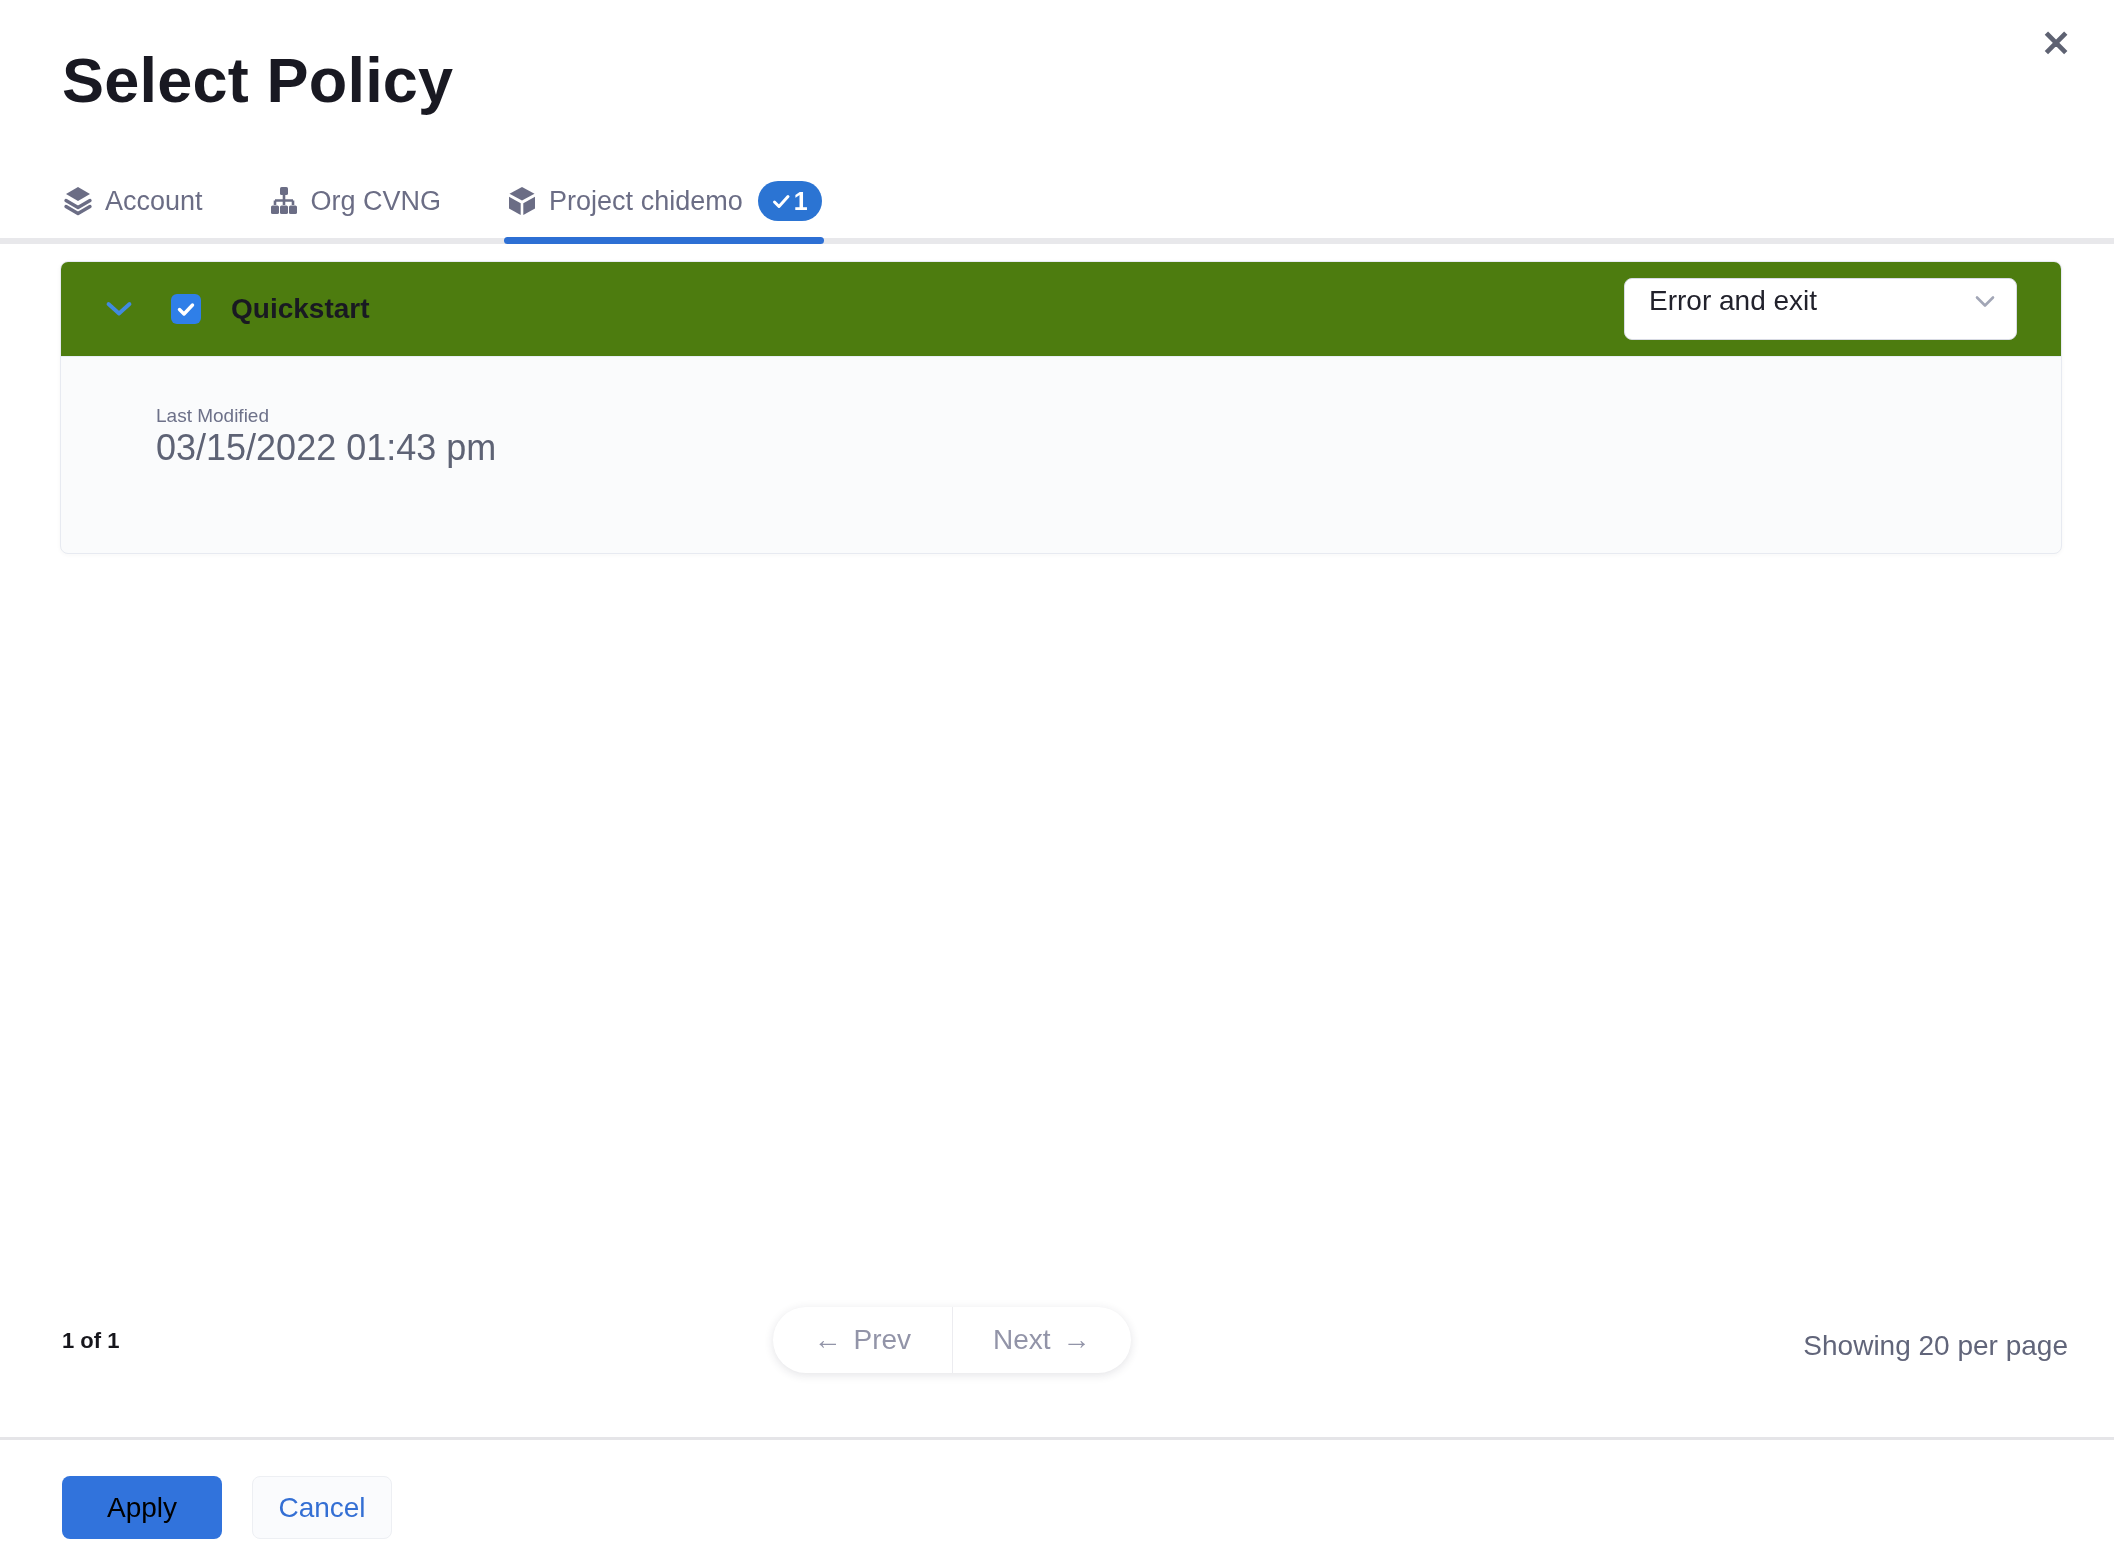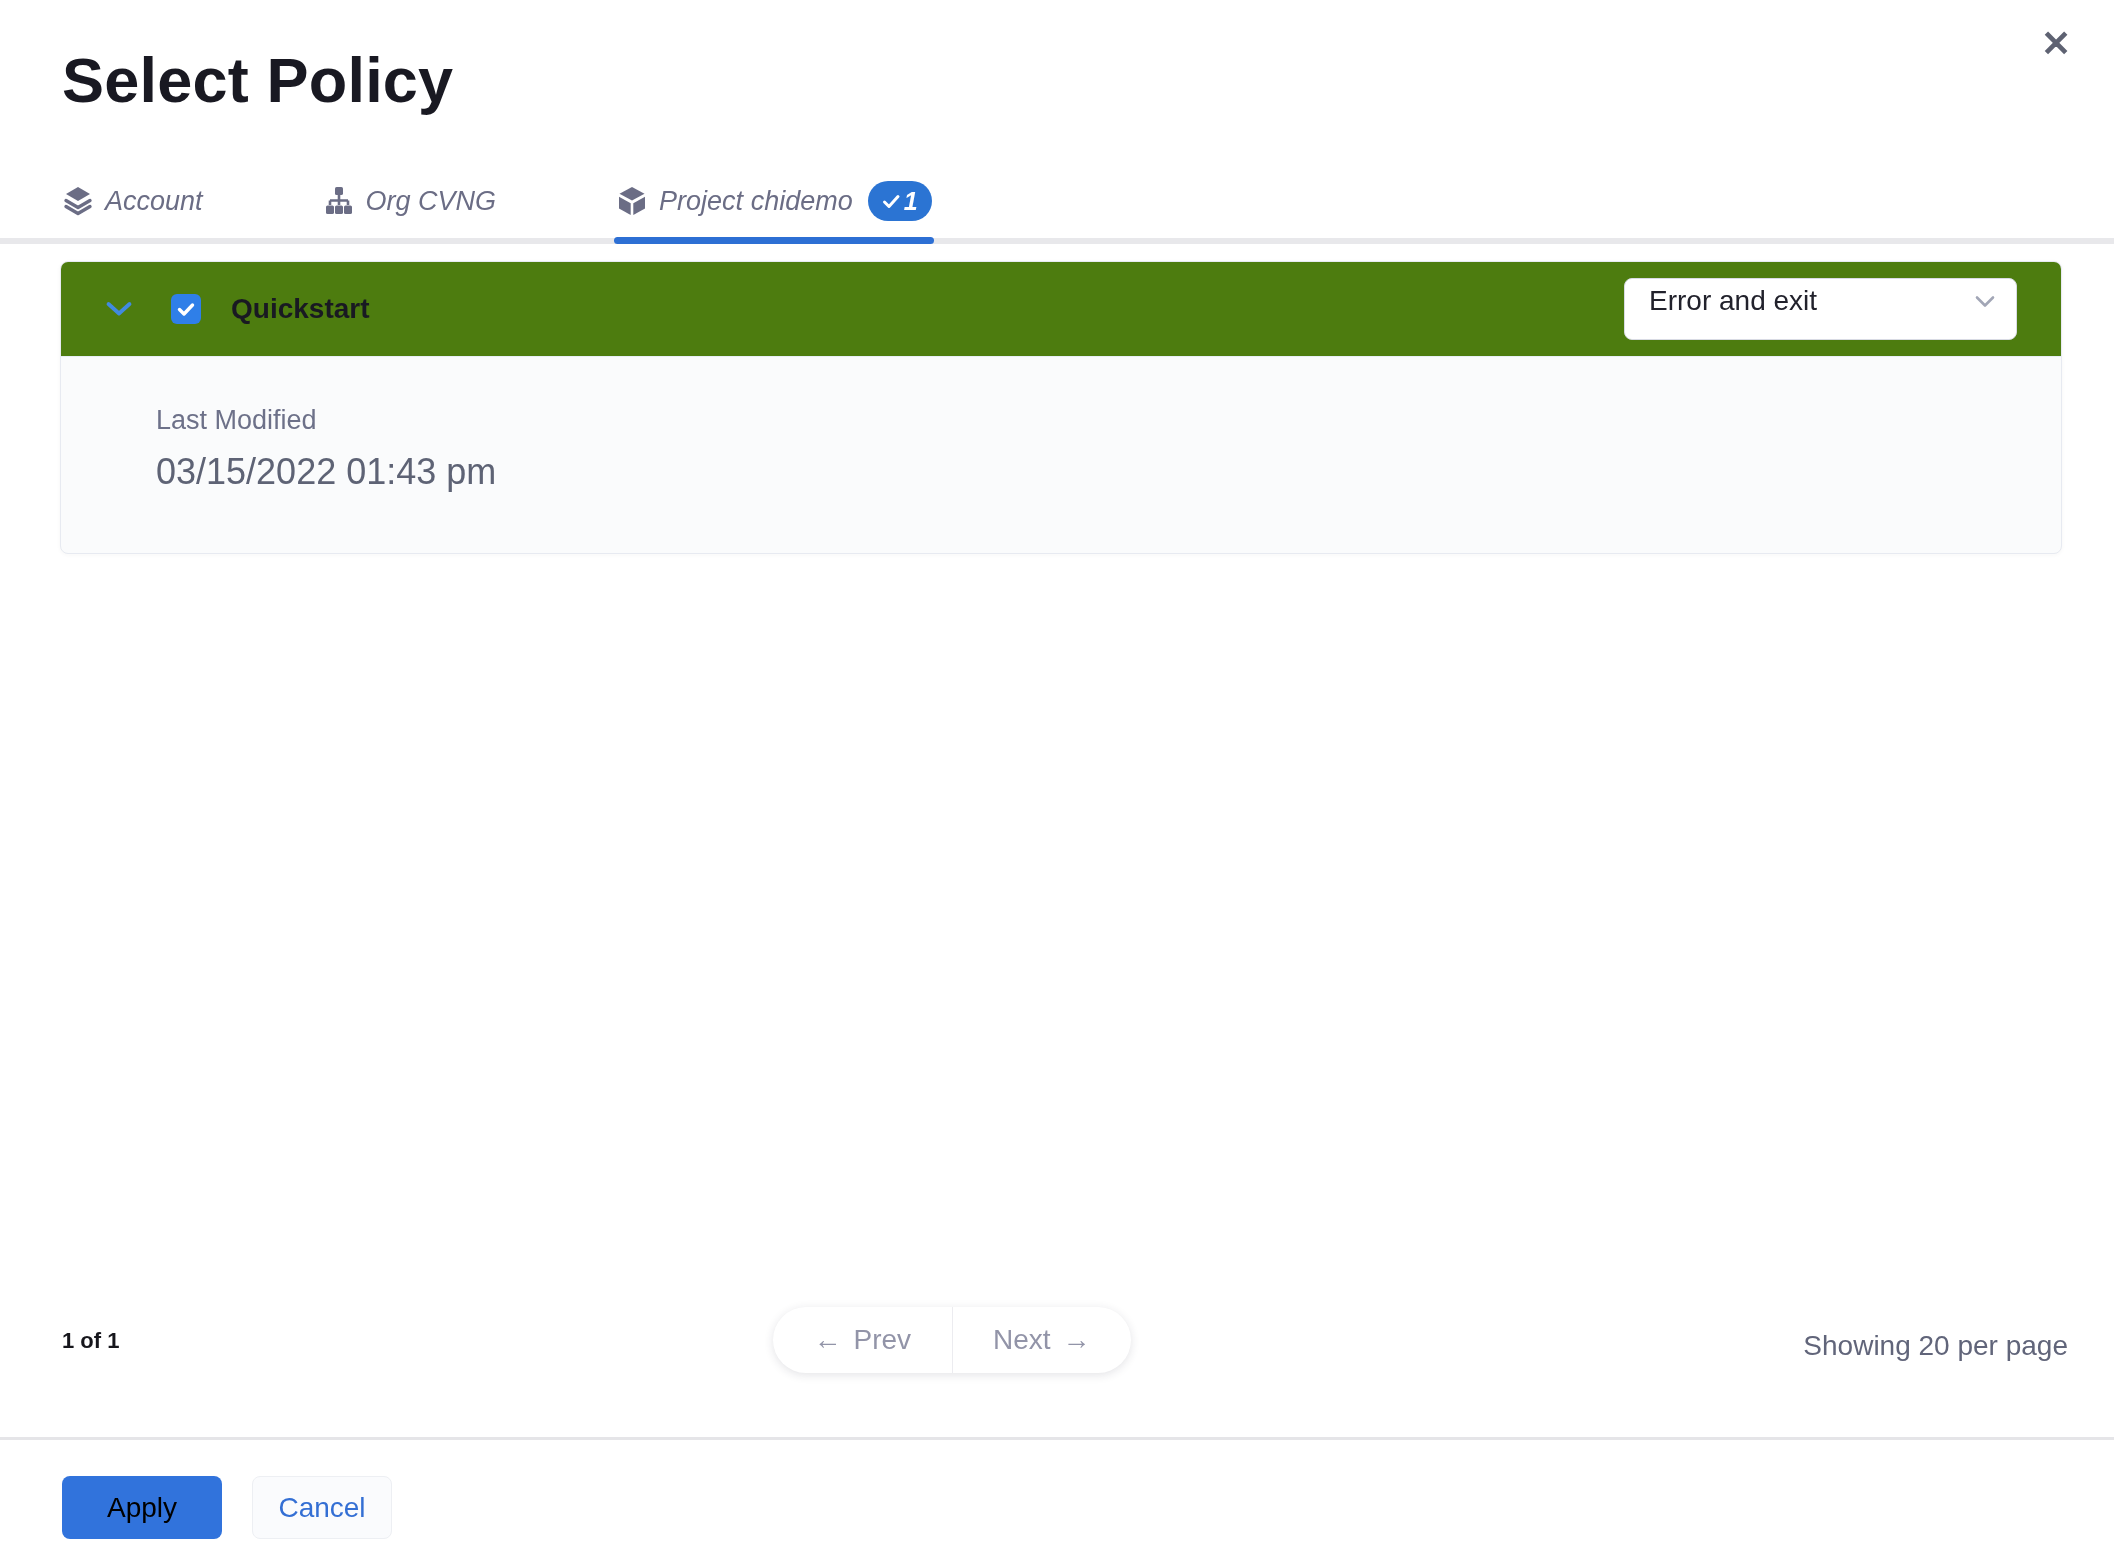--- a/index.html
+++ b/index.html
@@ -13,21 +13,21 @@
     font-size:63px; font-weight:600; color:#191922; letter-spacing:0.2px;
   }
   .close-btn {
     position:absolute; top:20px; right:34px; width:48px; height:48px;
     background:transparent; border:none; cursor:pointer;
     display:flex; align-items:center; justify-content:center;
   }
   .close-glyph { font-size:36px; font-weight:700; color:#5e6272; line-height:1; }
 
   
-  .tabbar { position:absolute; left:62px; top:165px; height:72px; display:flex; gap:120px; align-items:stretch;font-style:italic; }
+  .tabbar { position:absolute; left:62px; top:165px; height:72px; display:flex; gap:65px; align-items:stretch; }
   .tab { position:relative; display:flex; align-items:center; gap:11px; color:#6b6d85; cursor:pointer; }
   .tab-label { font-size:27px; color:#6b6d85; white-space:nowrap; }
   .tab-icon { display:flex; align-items:center; color:#6b6d85; }
   .tab.active::after {
     content:""; position:absolute; left:-2px; right:-2px; bottom:-7px; height:7px;
     background:#2d6fd4; border-radius:4px; z-index:2;
   }
   .tab-divider { position:absolute; left:0; right:0; top:238px; height:6px; background:#e8e8eb; }
   .badge {
     margin-left:4px; height:40px; min-width:64px; padding:0 14px;
@@ -52,21 +52,21 @@
     display:flex; align-items:center; justify-content:center; margin-right:30px; cursor:pointer;
   }
   .policy-name { font-size:28px; font-weight:700; color:#191922; }
   .select {
     margin-left:auto; width:393px; height:62px; background:#ffffff;
     border:1px solid #d9dbe4; border-radius:8px; padding:0 20px 16px 24px;
     display:flex; align-items:center; justify-content:space-between; cursor:pointer;
   }
   .select-value { font-size:28px; color:#22222c; }
   .card-body { height:196px; padding:48px 0 0 95px; }
-  .detail-label { font-size:27px; color:#6d7189; margin-bottom:15px; }
+  .detail-label { font-size:19px; color:#6d7189; }
   .detail-value { font-size:36px; color:#5e6375; }
 
   
   .page-count { position:absolute; left:62px; top:1328px; font-size:22px; font-weight:700; color:#16161c; }
   .pager {
     position:absolute; left:773px; top:1307px; width:358px; height:66px;
     background:#ffffff; border-radius:33px; box-shadow:0 2px 10px rgba(40,41,61,0.13);
     display:flex; overflow:hidden;
   }
   .pager-btn {

